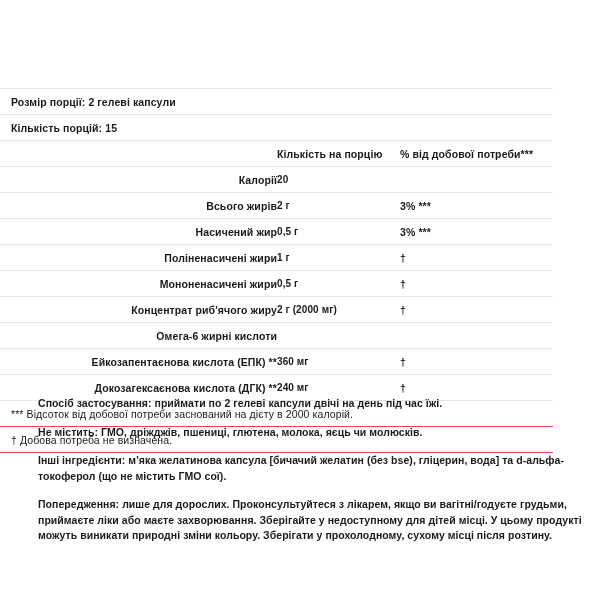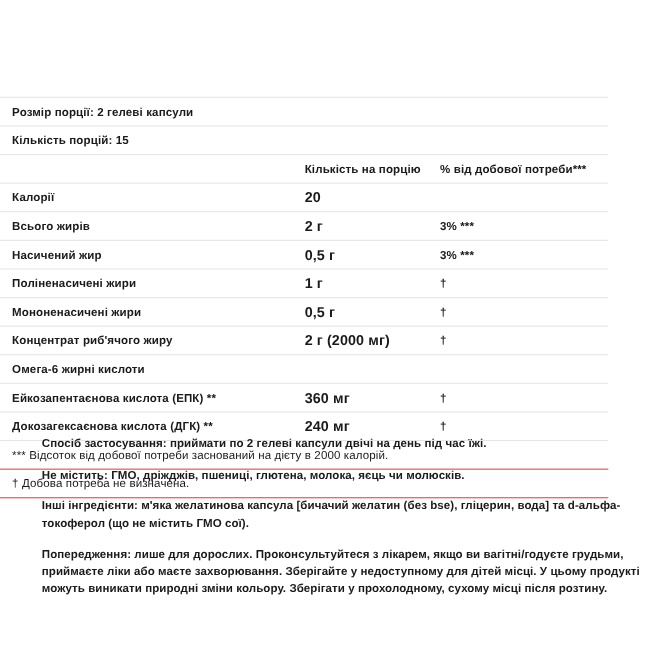--- a/index.html
+++ b/index.html
@@ -38,24 +38,25 @@
     padding: 5px 0 5px 0;
   }
 
   .c1 {
     width: 277px;
     padding-left: 11px;
     font-size: 10.5px;
     font-weight: bold;
     letter-spacing: 0.1px;
     line-height: 14px;
+    text-align: right;
   }
   .c2 {
     width: 123px;
-    font-size: 13px;
+    font-size: 10px;
     font-weight: bold;
     letter-spacing: 0.1px;
     line-height: 14px;
   }
   .c3 {
     flex: 1;
     padding-right: 11px;
     font-size: 10.5px;
     font-weight: bold;
     letter-spacing: 0.1px;

